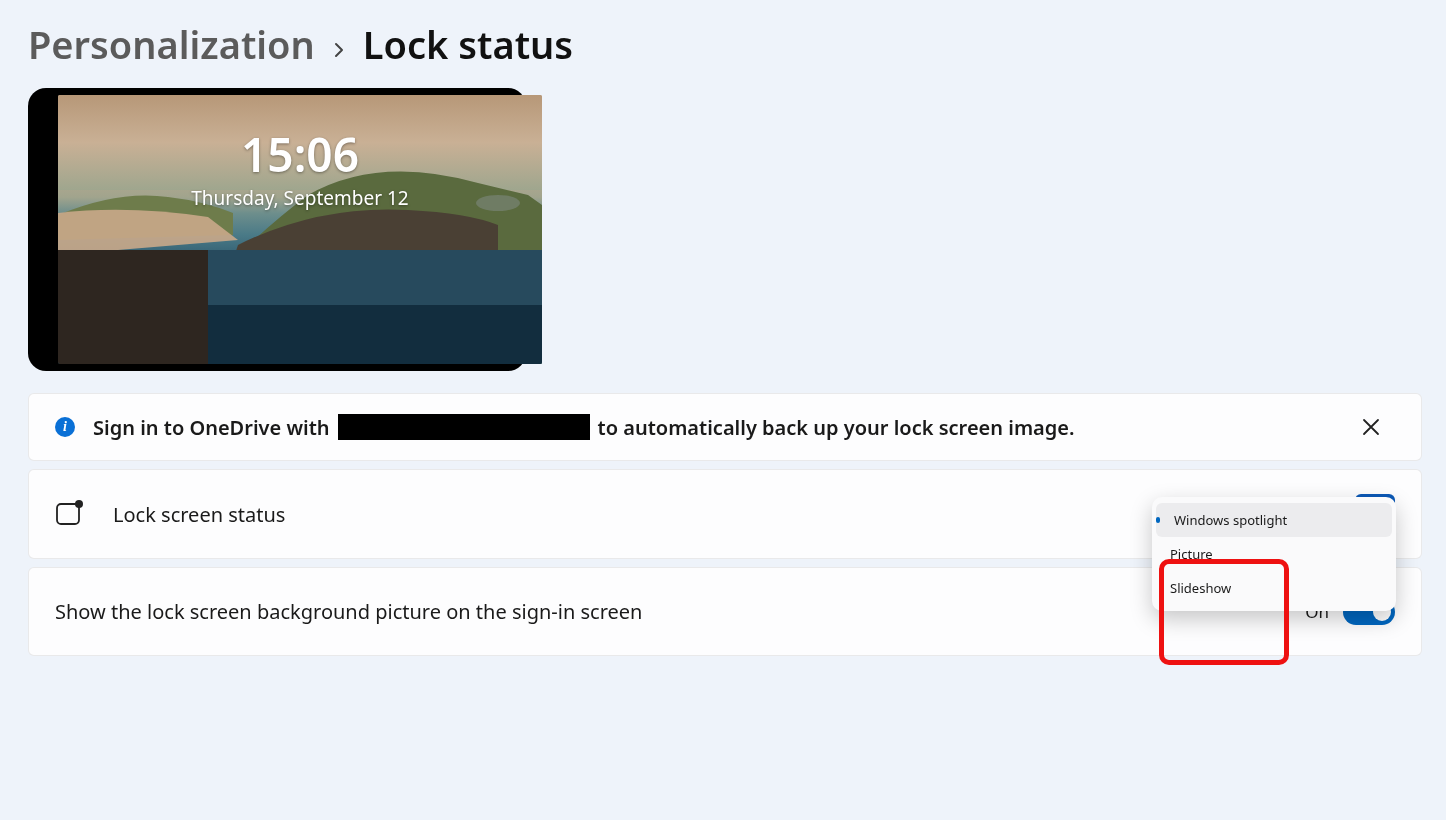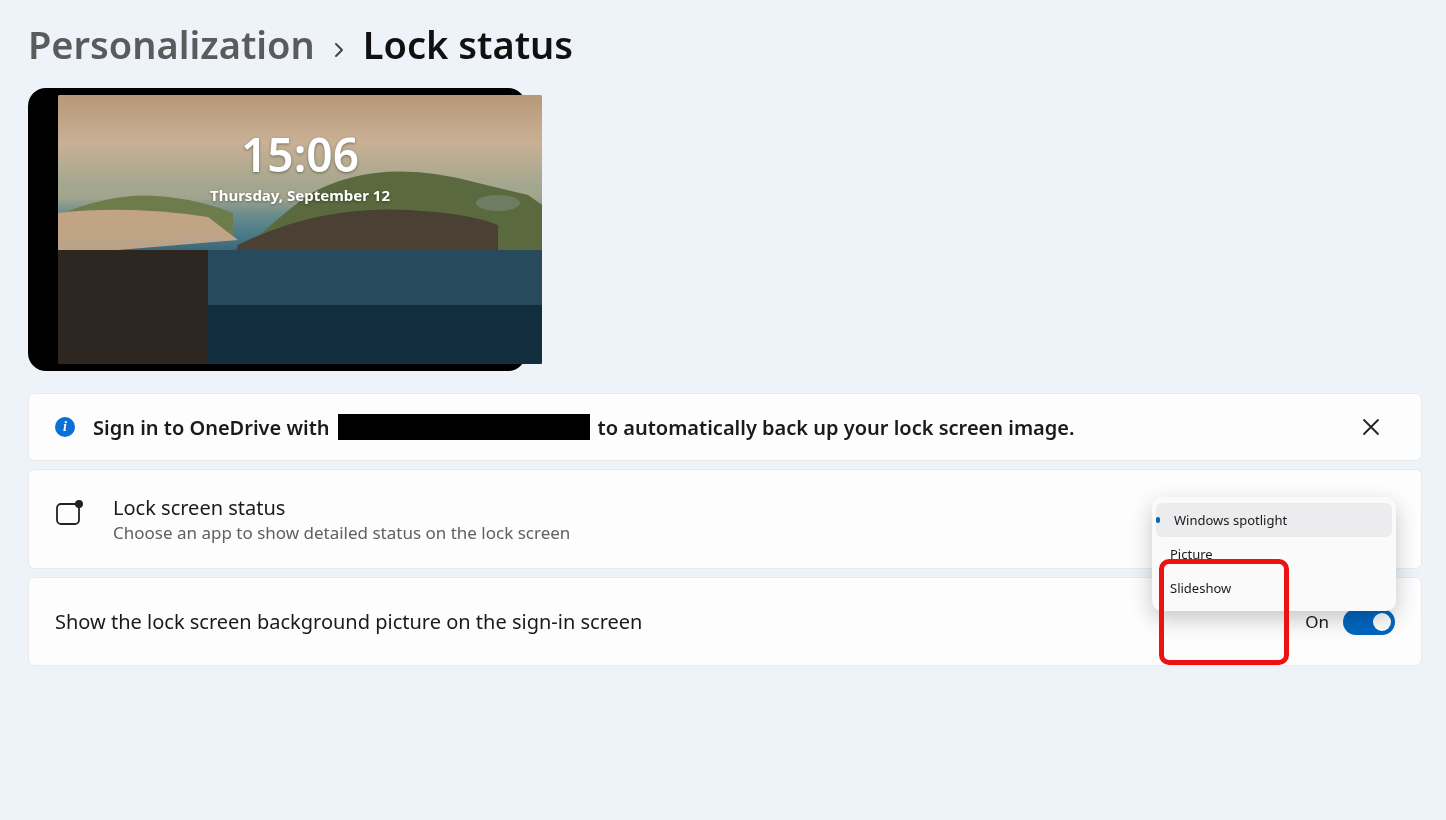--- a/index.html
+++ b/index.html
@@ -62,22 +62,22 @@
   .preview-time {
     position: relative;
     font-size: 46px;
     font-weight: 600;
     color: #fff;
     margin-top: 28px;
     text-shadow: 0 1px 3px rgba(0,0,0,.4);
   }
   .preview-date {
     position: relative;
-    font-size: 15px;
-    font-weight: 700;
+    font-size: 19px;
+    font-weight: 400;
     color: #fff;
     text-shadow: 0 1px 3px rgba(0,0,0,.4);
   }
 
   .card {
     background: #fdfdfe;
     border: 1px solid rgba(0,0,0,.08);
     border-radius: 6px;
     width: 1394px;
     margin-top: 24px;
@@ -272,21 +272,20 @@
   <div class="card" style="margin-top:8px;">
     <div class="row status-row">
       <div class="icon-slot">
         <svg width="28" height="26" viewBox="0 0 28 26">
             <rect x="1" y="4" width="22" height="20" rx="4" stroke="#222" stroke-width="1.8" fill="none"></rect>
             <circle cx="23" cy="4" r="4" fill="#222"></circle>
           </svg>
       </div>
       <div class="row-text">
         <div class="row-title">Lock screen status</div>
-        <div class="row-subtitle">Choose an app to show detailed status on the lock screen</div>
       </div>
       <div class="app-badge">
         <svg width="30" height="30" viewBox="0 0 30 30">
             <circle cx="15" cy="19" r="12" fill="#fff"></circle>
             <rect x="3" y="18" width="24" height="12" fill="#0c59b6"></rect>
             <path d="M6 20 Q 15 8 24 20" stroke="#f2b200" stroke-width="4" fill="none"></path>
           </svg>
       </div>
     </div>
   </div>

